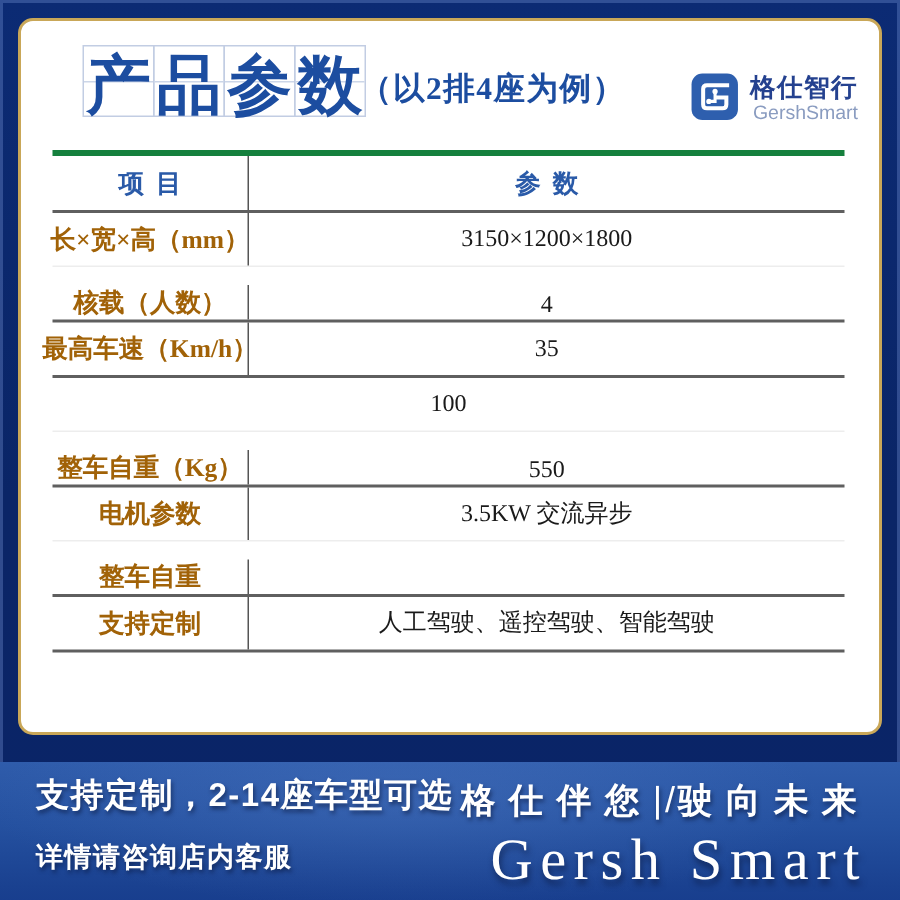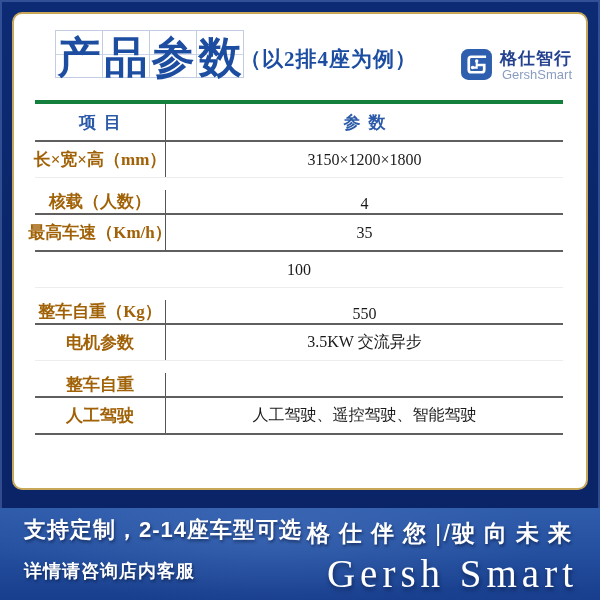--- a/index.html
+++ b/index.html
@@ -160,19 +160,19 @@
 
       <div class="row group-start">
         <div class="c-label">电机参数</div>
         <div class="c-value">3.5KW 交流异步</div>
       </div>
       <div class="row sub">
         <div class="c-label">整车自重</div>
       </div>
 
       <div class="row group-start">
-        <div class="c-label">人工驾驶</div>
+        <div class="c-label">支持定制</div>
         <div class="c-value">人工驾驶、遥控驾驶、智能驾驶</div>
       </div>
     </div>
 
   </div>
 </div>
 
 </body></html>

